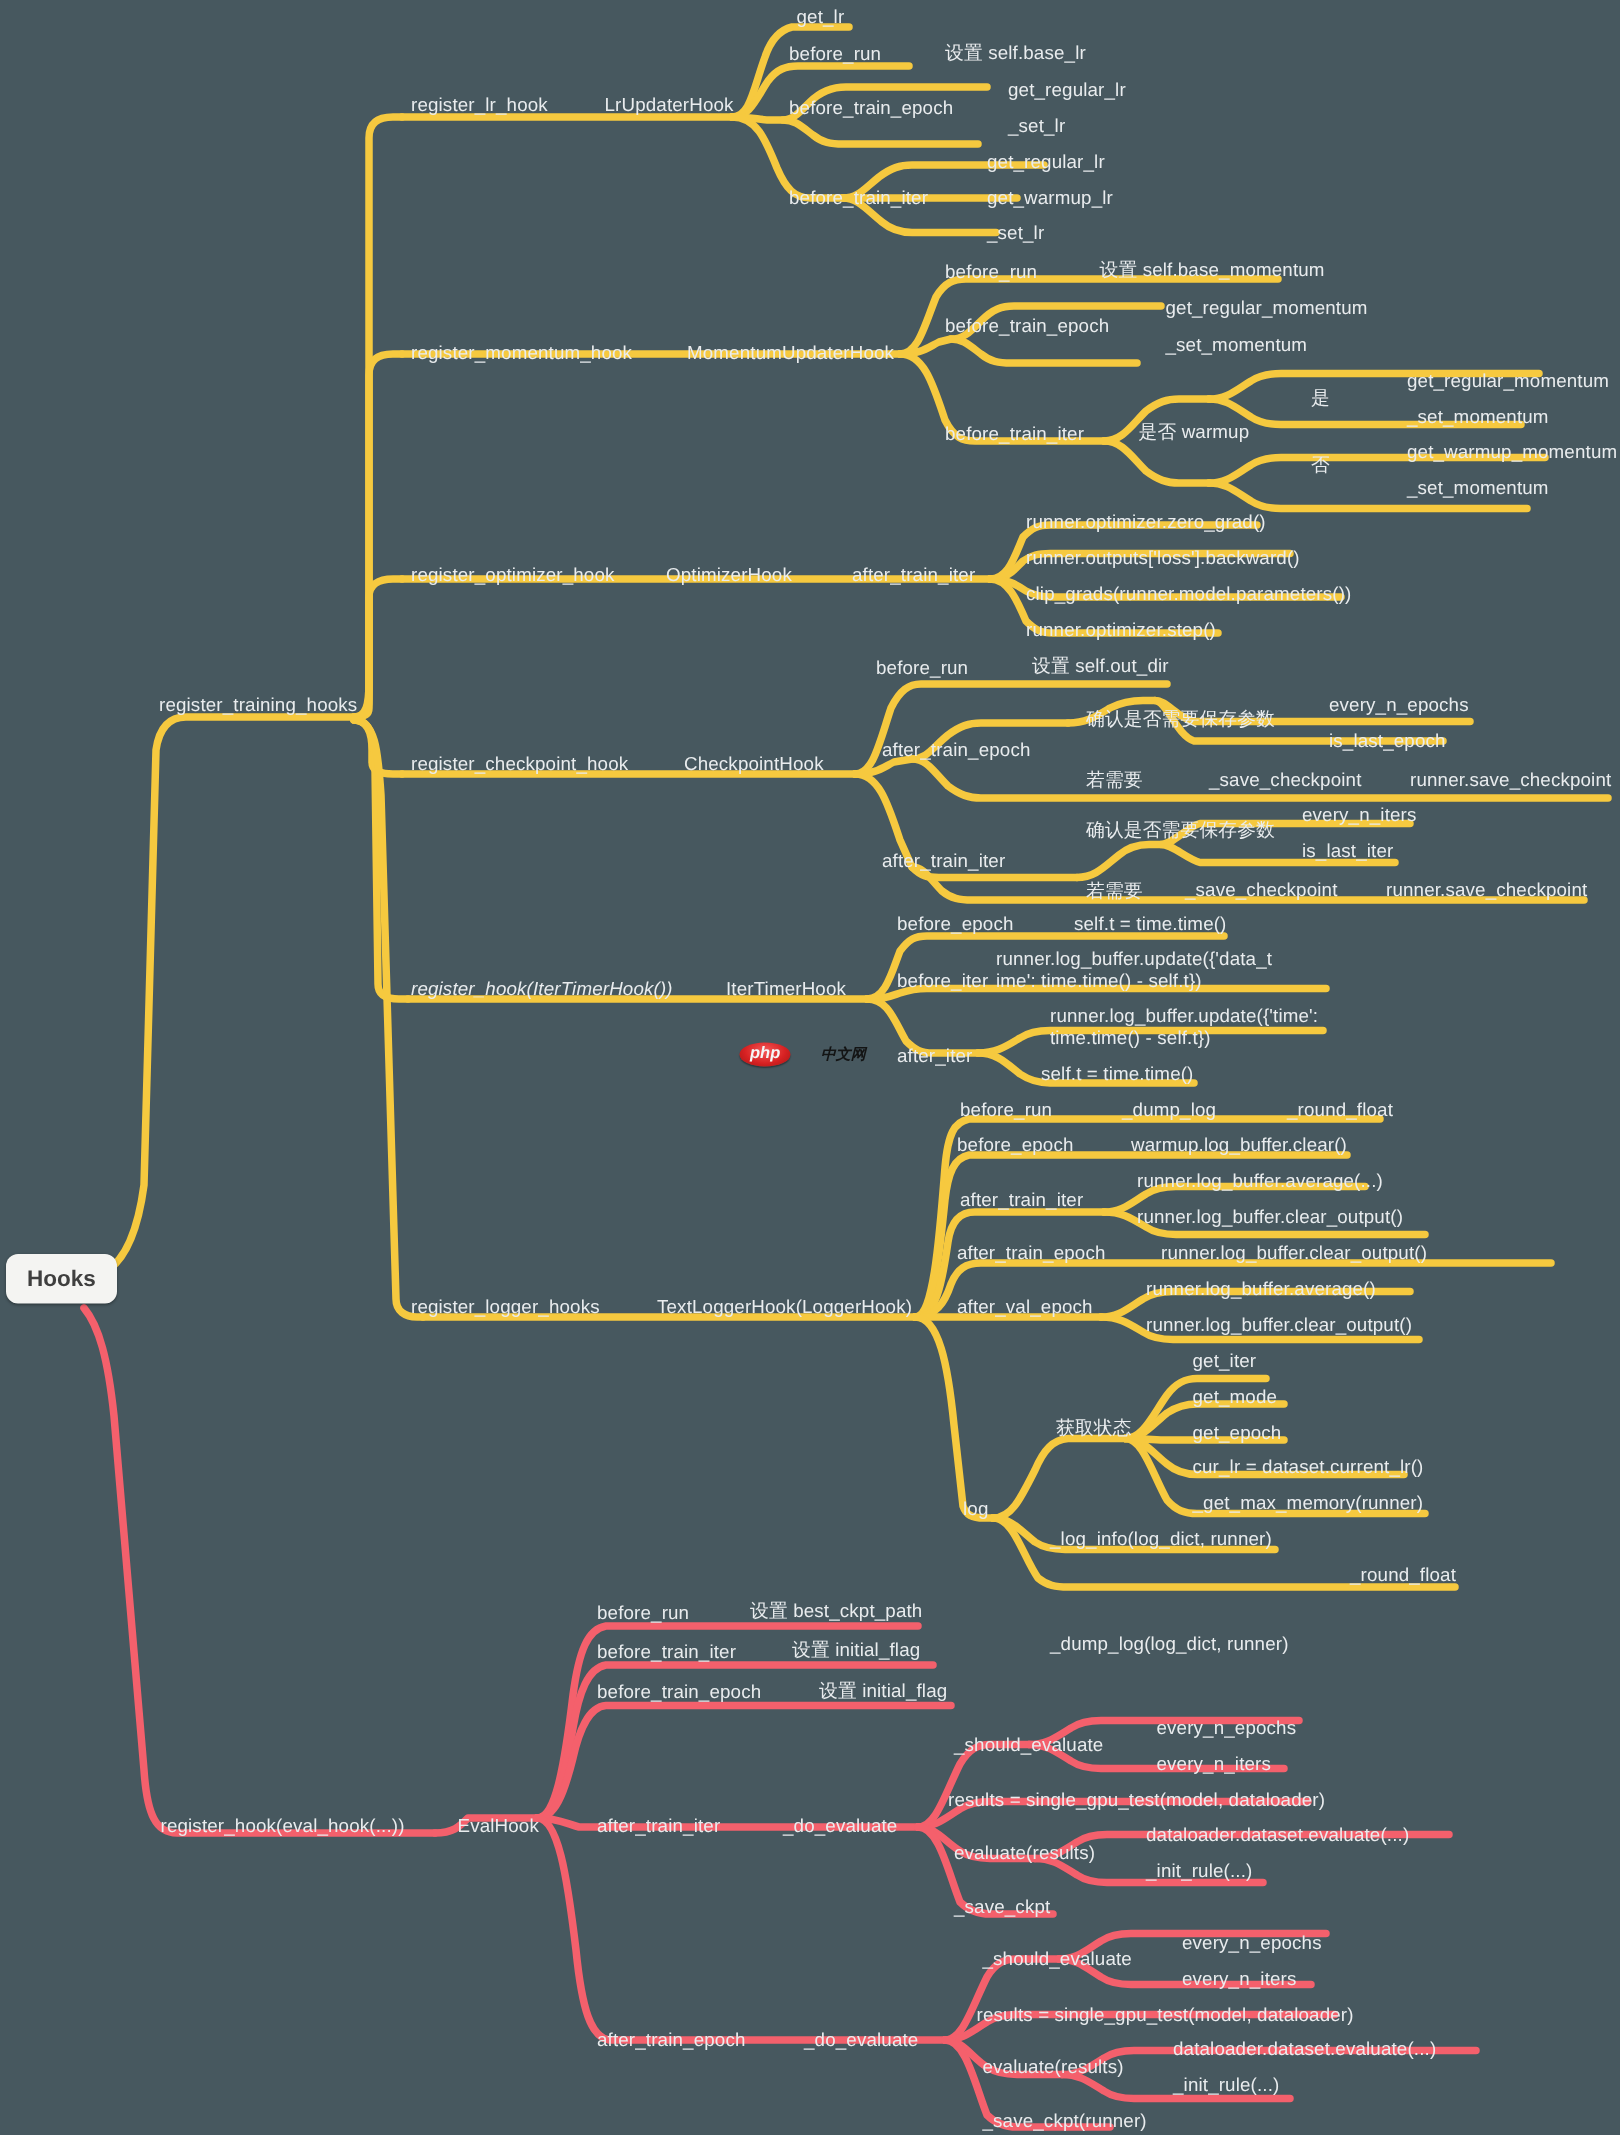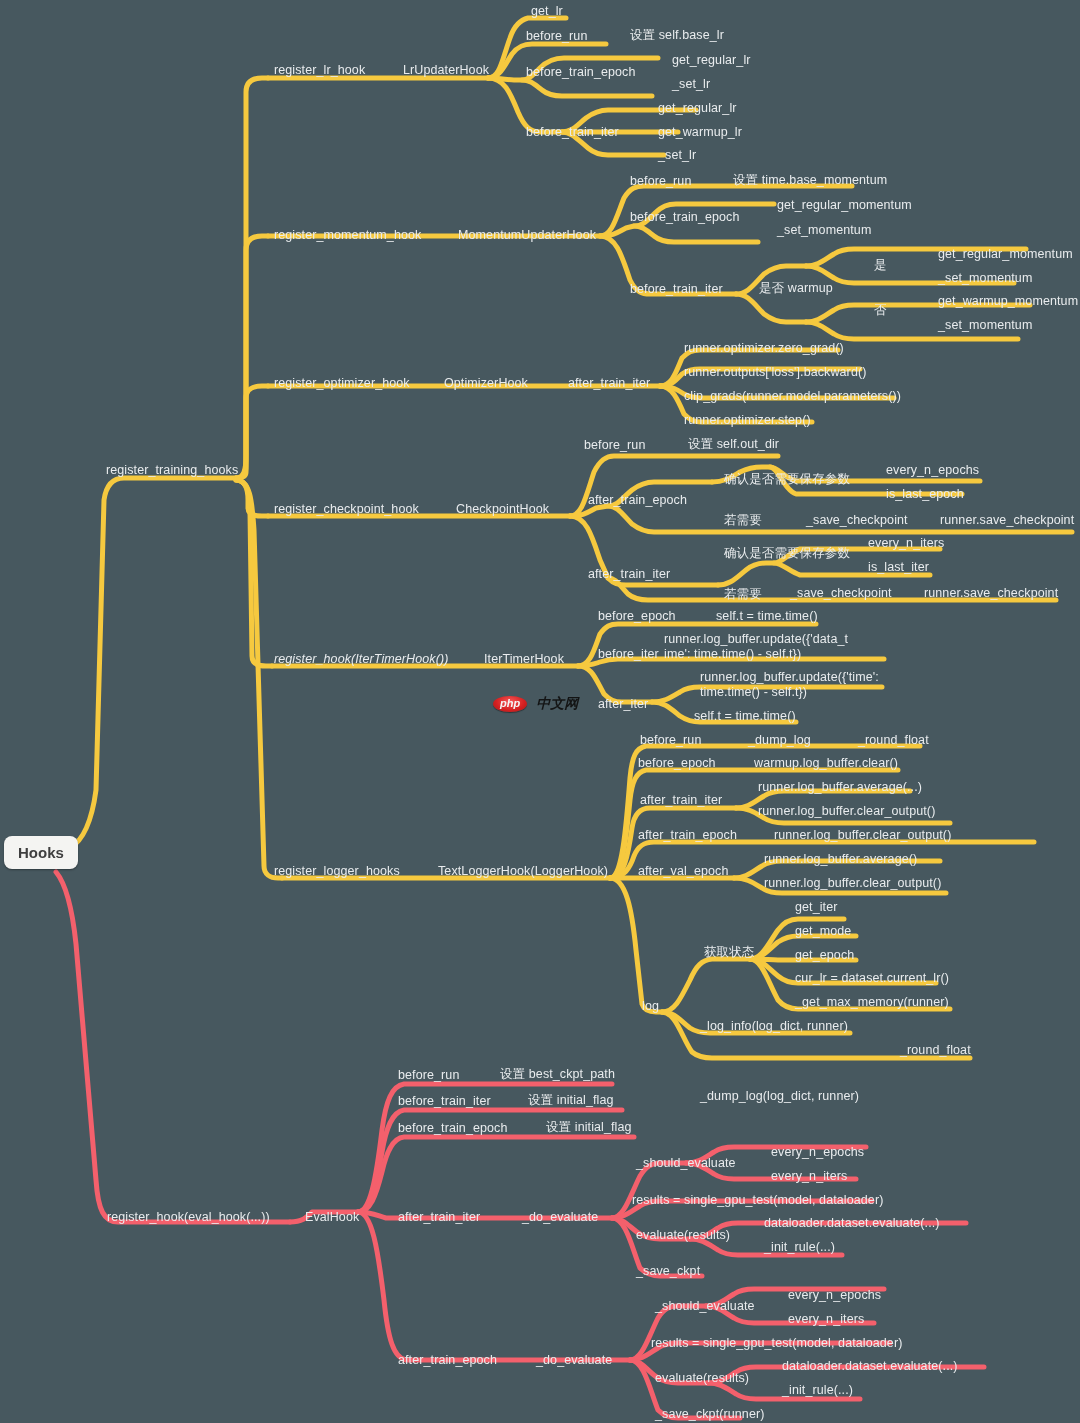--- a/index.html
+++ b/index.html
@@ -27,33 +27,33 @@
     background:#f4f4f2;
     color:#3f3f3f;
     font-size:15px;
     font-weight:bold;
     padding:8px 14px;
     border-radius:8px;
     box-shadow:0 1px 2px rgba(0,0,0,.35);
   }
   #watermark{
     position:absolute;left:493px;top:695px;
-    display:flex;align-items:center;gap:9px;
+    display:flex;align-items:center;gap:20px;
     opacity:.95;
   }
   #wm-badge{
     background:radial-gradient(ellipse at 50% 35%, #ff5a5a 0%, #e02020 55%, #a80f0f 100%);
     color:#fff;font-style:italic;font-weight:bold;font-size:11px;
     border-radius:50%/50%;
     padding:2px 7px 3px;
     line-height:11px;
     box-shadow:0 1px 1px rgba(0,0,0,.4);
   }
   #wm-text{
-    color:#111;font-weight:bold;font-size:14px;font-style:italic;
+    color:#111;font-weight:bold;font-size:10px;font-style:italic;
     letter-spacing:0px;
   }
 </style>
 </head>
 <body>
 
 <svg id="map" viewBox="0 0 1080 1423">
   <g fill="none" stroke="#f6c93f" stroke-width="5" stroke-linecap="round" stroke-linejoin="round">
 
     <path d="M70 848 C 84 840 92 820 96 790 L 104 500 C 106 486 112 478 124 478 L 236 478"></path>
@@ -174,21 +174,21 @@
     <div class="lbl" style="left: 526px; top: 65px;">before_train_epoch</div>
     <div class="lbl" style="left: 672px; top: 53px;">get_regular_lr</div>
     <div class="lbl" style="left: 672px; top: 77px;">_set_lr</div>
     <div class="lbl" style="left: 526px; top: 125px;">before_train_iter</div>
     <div class="lbl" style="left: 658px; top: 101px;">get_regular_lr</div>
     <div class="lbl" style="left: 658px; top: 125px;">get_warmup_lr</div>
     <div class="lbl" style="left: 658px; top: 148px;">_set_lr</div>
     <div class="lbl" style="left: 274px; top: 228px;">register_momentum_hook</div>
     <div class="lbl" style="left: 458px; top: 228px;">MomentumUpdaterHook</div>
     <div class="lbl" style="left: 630px; top: 174px;">before_run</div>
-    <div class="lbl" style="left: 733px; top: 173px;">设置 time.base_momentum</div>
+    <div class="lbl" style="left: 733px; top: 173px;">设置 self.base_momentum</div>
     <div class="lbl" style="left: 630px; top: 210px;">before_train_epoch</div>
     <div class="lbl" style="left: 777px; top: 198px;">get_regular_momentum</div>
     <div class="lbl" style="left: 777px; top: 223px;">_set_momentum</div>
     <div class="lbl" style="left: 630px; top: 282px;">before_train_iter</div>
     <div class="lbl" style="left: 759px; top: 281px;">是否 warmup</div>
     <div class="lbl" style="left: 874px; top: 258px;">是</div>
     <div class="lbl" style="left: 938px; top: 247px;">get_regular_momentum</div>
     <div class="lbl" style="left: 938px; top: 271px;">_set_momentum</div>
     <div class="lbl" style="left: 874px; top: 303px;">否</div>
     <div class="lbl" style="left: 938px; top: 294px;">get_warmup_momentum</div>

